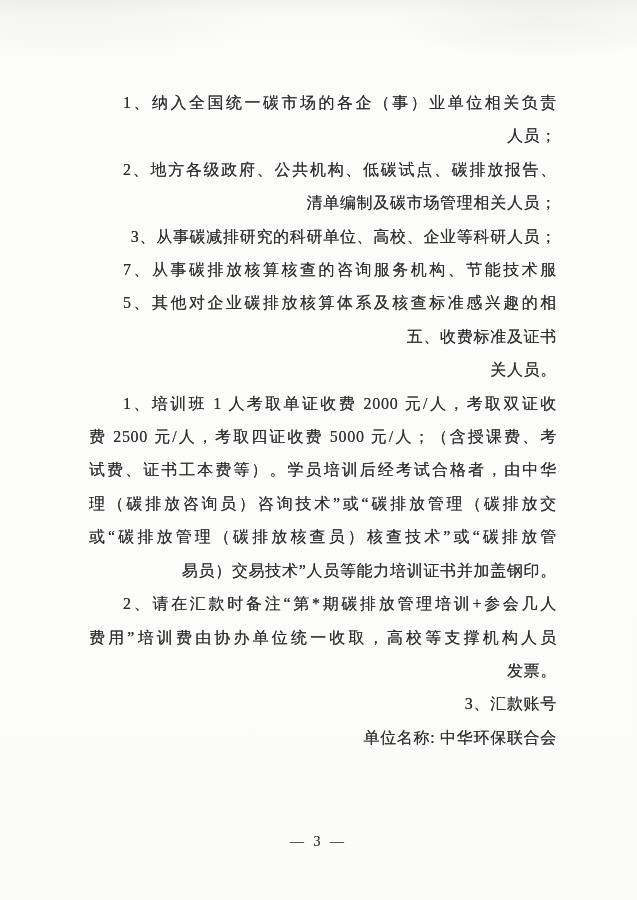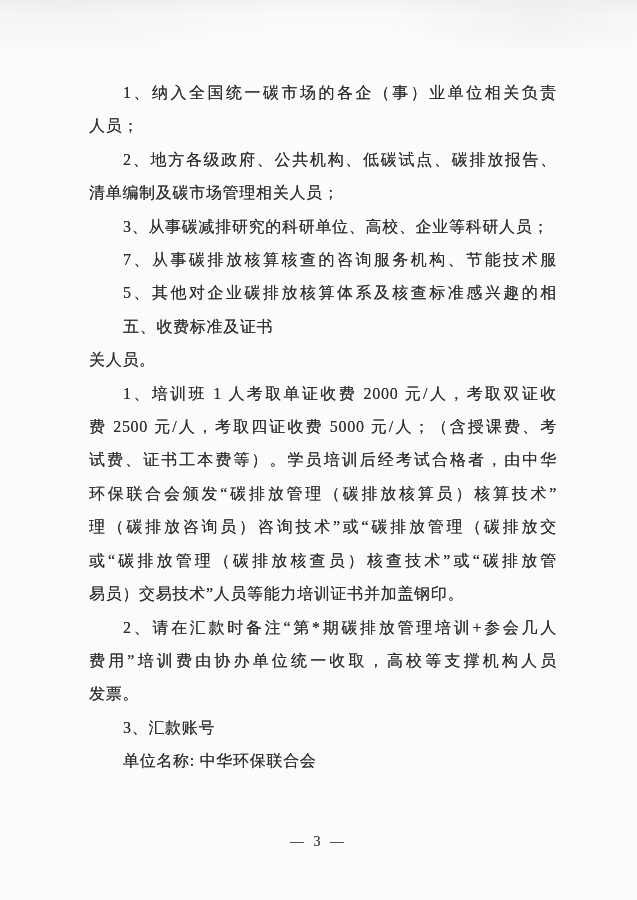--- a/index.html
+++ b/index.html
@@ -16,29 +16,29 @@
     background:
       radial-gradient(ellipse 220px 60px at 85% 2%, rgba(200,200,198,0.18), rgba(0,0,0,0) 70%),
       radial-gradient(ellipse 300px 80px at 10% 1%, rgba(205,205,203,0.15), rgba(0,0,0,0) 70%),
       linear-gradient(180deg, #f2f2f1 0px, #fafaf9 14px, #fcfcfb 60px, #fbfbfa 100%);
     font-family: "Liberation Serif", "DejaVu Serif", serif;
     color: #2d2f31;
   }
   .doc {
     position: absolute;
     left: 89px;
-    top: 76px;
+    top: 86px;
     width: 468px;
     font-size: 16px;
     line-height: 33.4px;
     letter-spacing: 0.7px;
     text-shadow: 0 0 0.5px rgba(45,47,49,0.8);
   }
   .ln {
-    text-align: left;
+    text-align: right;
     white-space: normal;
     min-height: 33.4px;
   }
   .ln.fill {
     text-align: justify;
     text-align-last: justify;
   }
   .ln.indent {
     text-indent: 34px;
   }
@@ -64,21 +64,20 @@
     <div class="ln indent fill">2、地方各级政府、公共机构、低碳试点、碳排放报告、</div>
     <div class="ln">清单编制及碳市场管理相关人员；</div>
     <div class="ln indent">3、从事碳减排研究的科研单位、高校、企业等科研人员；</div>
     <div class="ln indent fill">7、从事碳排放核算核查的咨询服务机构、节能技术服</div>
     <div class="ln indent fill">5、其他对企业碳排放核算体系及核查标准感兴趣的相</div>
     <div class="ln indent">五、收费标准及证书</div>
     <div class="ln">关人员。</div>
     <div class="ln indent fill">1、培训班 1 人考取单证收费 2000 元/人，考取双证收</div>
     <div class="ln fill">费 2500 元/人，考取四证收费 5000 元/人；（含授课费、考</div>
     <div class="ln fill">试费、证书工本费等）。学员培训后经考试合格者，由中华</div>
-    <div class="ln fill">环保联合会颁发“碳排放管理（碳排放核算员）核算技术”</div>
     <div class="ln fill">理（碳排放咨询员）咨询技术”或“碳排放管理（碳排放交</div>
     <div class="ln fill">或“碳排放管理（碳排放核查员）核查技术”或“碳排放管</div>
     <div class="ln">易员）交易技术”人员等能力培训证书并加盖钢印。</div>
     <div class="ln indent fill">2、请在汇款时备注“第*期碳排放管理培训+参会几人</div>
     <div class="ln fill">费用”培训费由协办单位统一收取，高校等支撑机构人员</div>
     <div class="ln">发票。</div>
     <div class="ln indent">3、汇款账号</div>
     <div class="ln indent">单位名称: 中华环保联合会</div>
   </div>
   <div class="page-footer">— 3 —</div>

